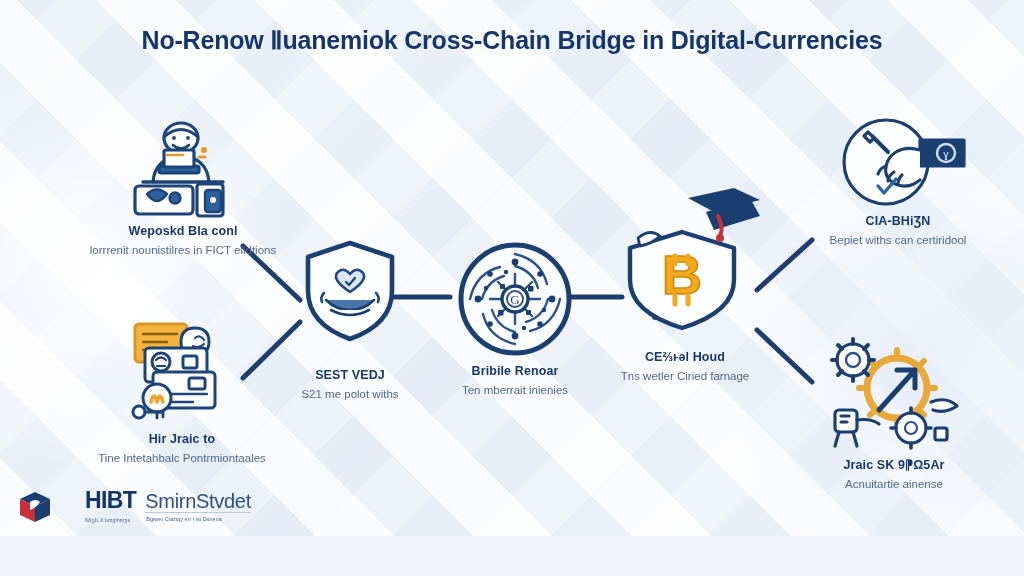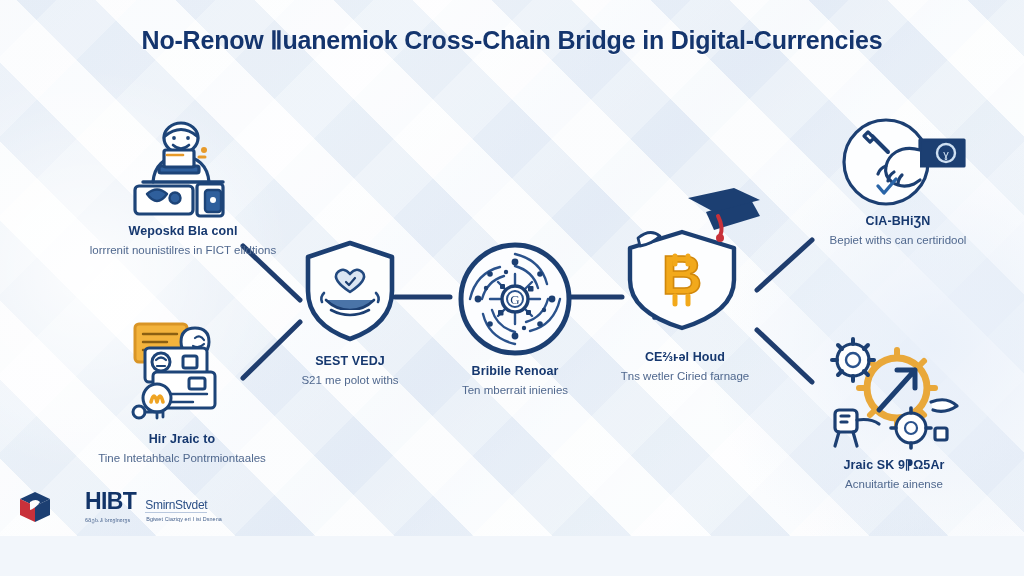--- a/index.html
+++ b/index.html
@@ -55,21 +55,21 @@
 
   
   svg { display:block; overflow:visible; }
 
   
   #footer { position:absolute; left:18px; bottom:12px; display:flex; align-items:center; gap:9px; }
   #logo-mark { width:34px; height:34px; position:relative; flex:none; }
   .brand-wrap { display:flex; flex-direction:column;margin-left:24px; }
   .brand-row { display:flex; align-items:baseline; gap:9px; }
   #brand { font-size:23px; font-weight:bold; color:#123468; letter-spacing:-.6px; line-height:1; }
-  #tagline { font-size:12px; color:#2b4f86; letter-spacing:-.3px; line-height:1;
+  #tagline { font-size:20px; color:#2b4f86; letter-spacing:-.3px; line-height:1;
              border-bottom:1px solid #b9c8de; padding-bottom:1px; }
   .micro-row { display:flex; gap:16px; margin-top:3px; }
   .micro { font-size:5.4px; color:#4a6punk; }
   .micro { color:#44608c; letter-spacing:.1px; white-space:nowrap; }
 </style>
 </head>
 <body>
 
 <div id="stage">
   <div class="diamonds"></div>
@@ -174,21 +174,21 @@
 
           <path d="M52 36 q-7-8-13-1 q-5 7 13 19 q18-12 13-19 q-6-7-13 1z" fill="#dbe6f3"></path>
           <path d="M48 44 l3 3 l6-7" stroke="#1c3f72" stroke-width="2.2" fill="none"></path>
 
           <path d="M28 62 q10 10 24 10 q14 0 24-10" fill="#4a74a8" stroke="#1c3f72"></path>
           <path d="M26 55 q-4 4-2 9 M78 55 q4 4 2 9"></path>
           <path d="M33 72 q19 10 38 0" fill="#fff" stroke="#1c3f72"></path>
         </g>
       </svg>
     </div>
-    <div class="lbl-t" style="margin-top:10px;">SEST VEDJ</div>
+    <div class="lbl-t" style="margin-top:24px;">SEST VEDJ</div>
     <div class="lbl-s">S21 me polot withs</div>
   </div>
 
   <div class="node" style="left:428px; top:240px; width:174px;">
     <div class="icon-box" style="width:118px;height:118px;">
       <svg width="118" height="118" viewBox="0 0 118 118">
         <circle cx="59" cy="59" r="54" fill="#fcfdff" stroke="#1c3f72" stroke-width="5"></circle>
         <g fill="none" stroke="#2a5punk"></g>
         <g fill="none" stroke="#2a528c" stroke-width="2.4" stroke-linecap="round">
 

